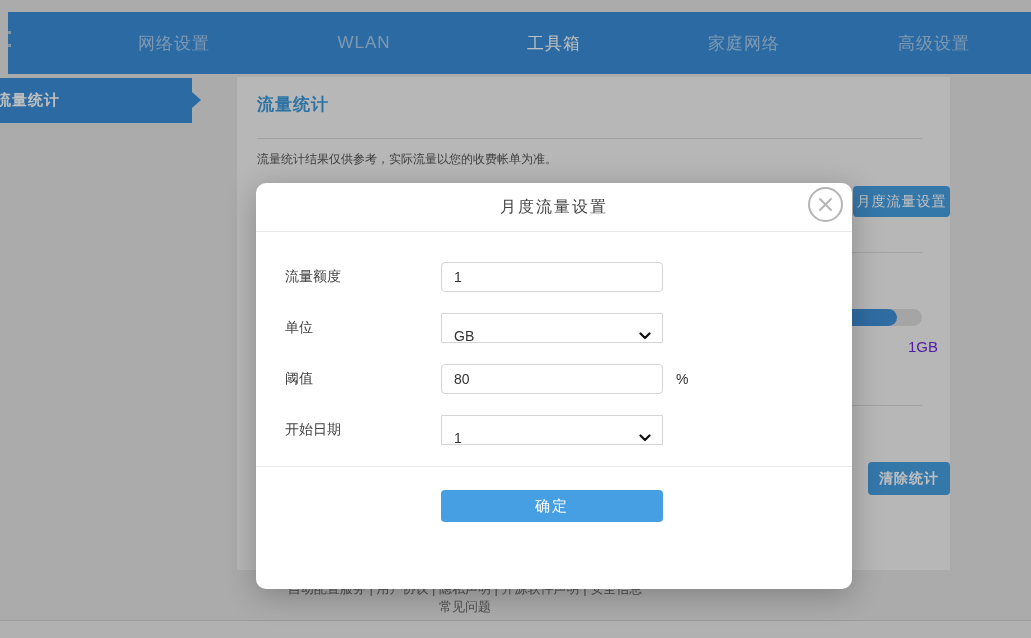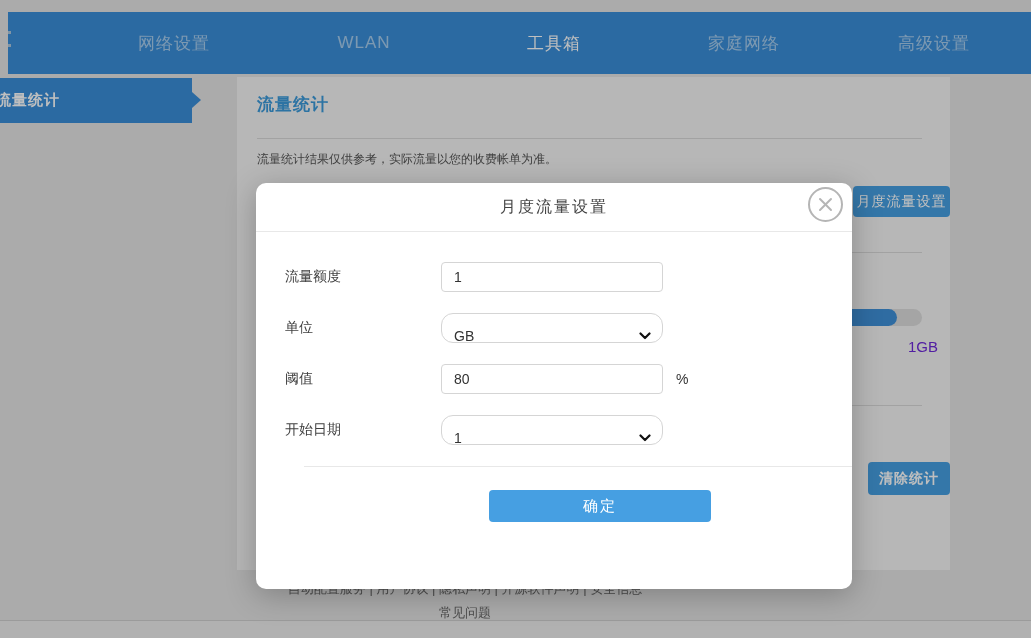--- a/index.html
+++ b/index.html
@@ -40,21 +40,21 @@
   .progress { position:absolute; left:100px; right:28px; top:232px; height:17px;
               border-radius:9px; background:#dcdcdc; }
   .progress-fill { width:calc(100% - 25px); height:100%; border-radius:9px; background:#3f90d8; }
   .quota { position:absolute; right:12px; top:261px; font-size:15px; color:#6d28d9; }
   .btn-clear { position:absolute; right:0; top:385px; width:82px; height:33px; font-weight:bold; }
 
   
   .footer { position:absolute; left:0; top:572px; width:930px; text-align:center;
             color:#666; font-size:13px; z-index:1; }
   .footer-line1 { margin-top:8px; }
-  .footer-line2 { margin-top:6px; }
+  .footer-line2 { }
   .footer a { color:#666; text-decoration:none; }
   .bottom-strip { position:absolute; left:0; right:0; top:620px; height:18px;
                   background:#ececec; border-top:1px solid #cfcfcf; z-index:1; }
 
   
   .overlay { position:absolute; inset:0; background:rgba(0,0,0,0.25); z-index:10; }
   .modal { position:absolute; left:256px; top:183px; width:596px; height:406px;
            background:#fff; border-radius:10px; z-index:20;
            box-shadow:0 6px 30px rgba(0,0,0,0.25); }
   .modal-header { height:49px; border-bottom:1px solid #e8e8e8; position:relative;
@@ -64,21 +64,21 @@
                  border:2px solid #b5b5b5; border-radius:50%; background:#fff;
                  display:flex; align-items:center; justify-content:center; cursor:pointer; }
   .modal-body { padding:30px 29px 0; }
   .form-row { display:flex; align-items:center; height:30px; margin-bottom:21px; }
   .form-label { width:156px; font-size:14px; color:#3f3f3f; }
   .checkbox { width:17px; height:17px; background:#8a8a8a; border-radius:3px;
               display:flex; align-items:center; justify-content:center; cursor:pointer; }
   .text-input { width:222px; height:30px; border:1px solid #d5d5d5; border-radius:4px;
                 padding:0 12px; font-size:14px; color:#333; outline:none;
                 font-family:inherit; background:#fff; }
-  .select-box { width:222px; height:30px; border:1px solid #d5d5d5; border-radius:12px;
+  .select-box { width:222px; height:30px; border:1px solid #d5d5d5; border-radius:0;
                 padding:16px 11px 0 12px; display:flex; align-items:center;
                 justify-content:space-between; font-size:14px; color:#333; cursor:pointer;
                 background:#fff; }
   .suffix { margin-left:13px; font-size:14px; color:#333; }
   .modal-footer { border-top:1px solid #e8e8e8; padding:23px 29px 0; }
   .btn-confirm { display:block; margin-left:156px; width:222px; height:32px;
                  background:#469fe2; color:#fff; border:none; border-radius:4px;
                  font-size:15px; font-family:inherit; cursor:pointer; letter-spacing:2px; }
 </style>
 </head>
@@ -161,16 +161,16 @@
       <div class="select-box">
         <span>1</span>
         <svg width="12" height="8" viewBox="0 0 12 8">
           <polyline points="1.5,1.5 6,6 10.5,1.5" fill="none" stroke="#111" stroke-width="2.2" stroke-linecap="round" stroke-linejoin="round"></polyline>
         </svg>
       </div>
     </div>
 
   </div>
 
-  <div class="modal-footer" style="margin-top:21px;margin-left:48px;">
+  <div class="modal-footer" style="margin-top:21px;">
     <button class="btn-confirm">确定</button>
   </div>
 </div>
 
 </body></html>

